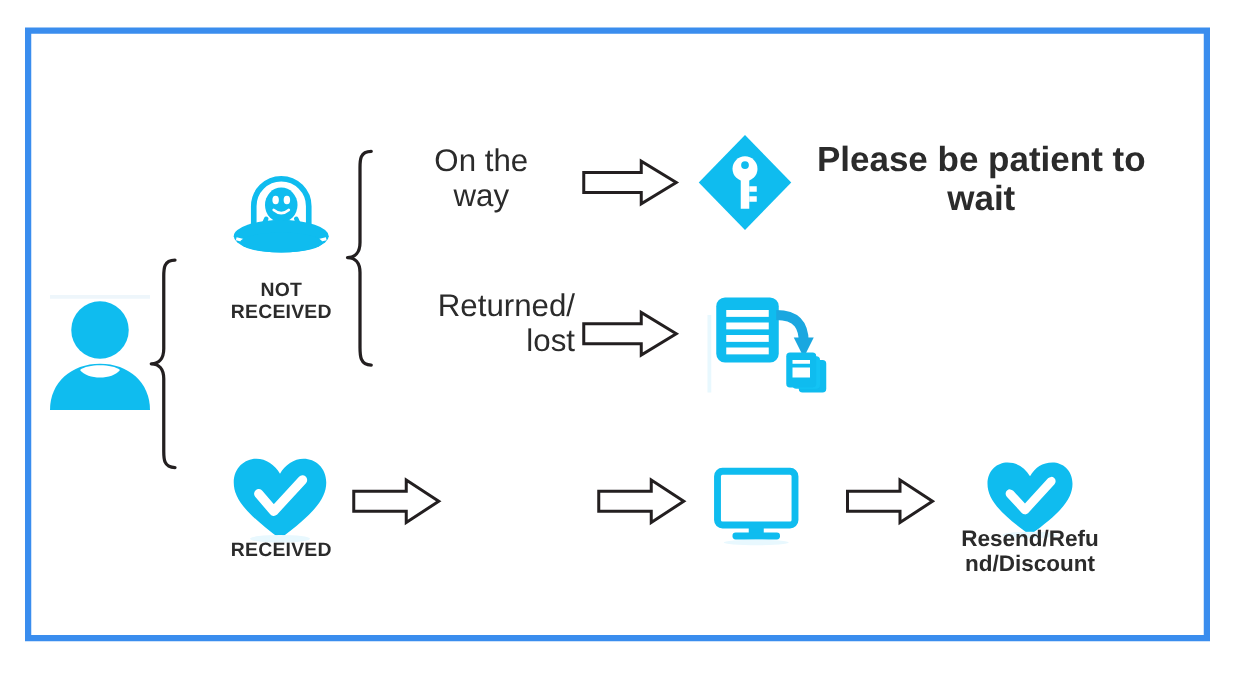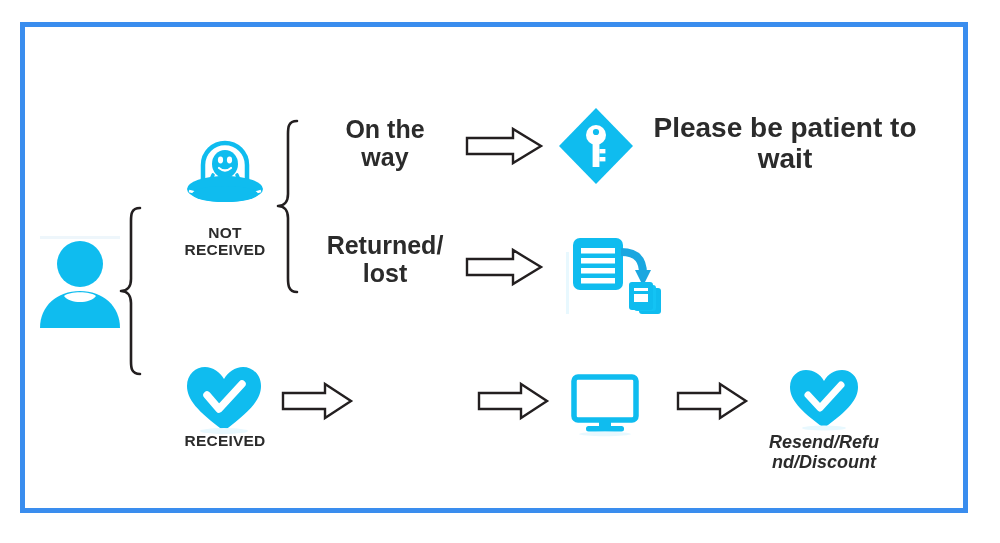--- a/index.html
+++ b/index.html
@@ -39,21 +39,21 @@
     box-sizing: border-box;
   }
   .lbl {
     position: absolute;
     text-align: center;
     color: #2b2b2b;
     line-height: 1.12;
     white-space: pre-line;
   }
   
-  .t-branch  { font-size: 25px; font-weight: bold; }
+  .t-branch  { font-size: 25px; font-weight: normal; }
   .t-result  { font-size: 28px; font-weight: bold; }
   .t-caption { font-size: 15.5px; font-weight: bold; letter-spacing: .2px; }
   .t-small   { font-size: 18px; font-weight: bold; }
 
   svg.icon { display: block; overflow: visible; }
   .arrow-svg { position: absolute; }
   .brace-svg { position: absolute; }
 </style>
 </head>
 <body>
@@ -125,21 +125,21 @@
       <circle cx="44" cy="27" r="3.1" fill="#0fbcef"></circle>
       <rect x="40.6" y="34" width="6.8" height="28" fill="#ffffff"></rect>
       <rect x="47.4" y="44" width="6" height="4.4" fill="#ffffff"></rect>
       <rect x="47.4" y="52" width="6" height="4.4" fill="#ffffff"></rect>
     </svg>
   </div>
 
   <div class="lbl t-result" style="left:640px; top:112px; width:290px;">Please be patient to
 wait</div>
 
-  <div class="lbl t-branch" style="left:310px; top:231px; width:150px;">Returned/
+  <div class="lbl t-branch" style="left:310px; top:231px; width:150px;text-align:right;">Returned/
 lost</div>
 
   <div class="arrow-svg" style="left:465px; top:247px; width:78px; height:40px;">
     <svg class="icon" width="78" height="40" viewBox="0 0 78 40">
       <path d="M2 12 L48 12 L48 3 L76 20 L48 37 L48 28 L2 28 Z" fill="#ffffff" stroke="#231f20" stroke-width="2.4" stroke-linejoin="miter"></path>
     </svg>
   </div>
 
   <div class="node" style="left:565px; top:232px; width:96px; height:88px;">
     <svg class="icon" width="96" height="88" viewBox="0 0 96 88" aria-hidden="true">
@@ -201,16 +201,16 @@
     </svg>
   </div>
 
   <div class="node" style="left:788px; top:368px; width:72px; height:62px;">
     <svg class="icon" width="72" height="62" viewBox="0 0 72 62" aria-hidden="true">
       <path d="M36 60 C11 42 2 31 2 19 C2 8 10 2 18 2 C26 2 32 6 36 13 C40 6 46 2 54 2 C62 2 70 8 70 19 C70 31 61 42 36 60 Z" fill="#0fbcef"></path>
       <path d="M20 27 L32 40 L53 17" fill="none" stroke="#ffffff" stroke-width="7" stroke-linecap="round" stroke-linejoin="round"></path>
       <ellipse cx="36" cy="60" rx="22" ry="2.6" fill="#e8f8fe"></ellipse>
     </svg>
   </div>
-  <div class="lbl t-small" style="left:742px; top:432px; width:164px;font-style:italic;">Resend/Refu
+  <div class="lbl t-small" style="left:742px; top:421px; width:164px;">Resend/Refu
 nd/Discount</div>
 
 </div>
 
 </body></html>

